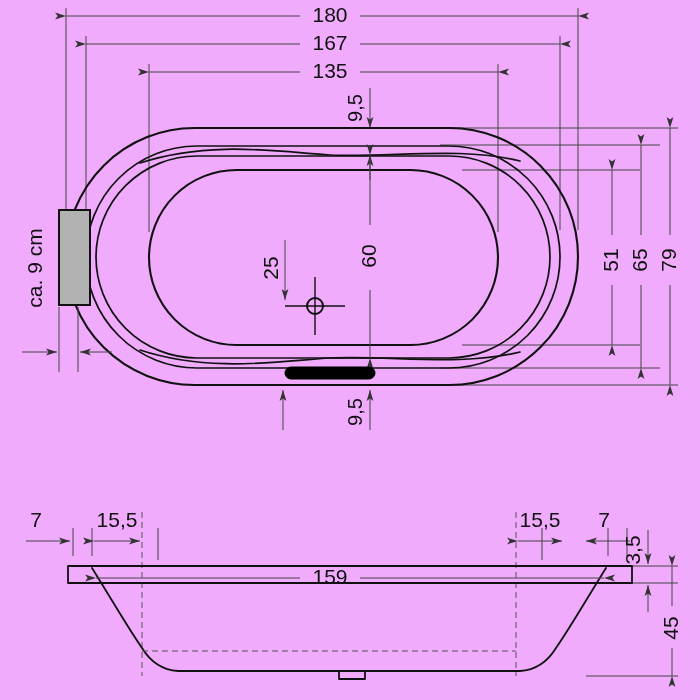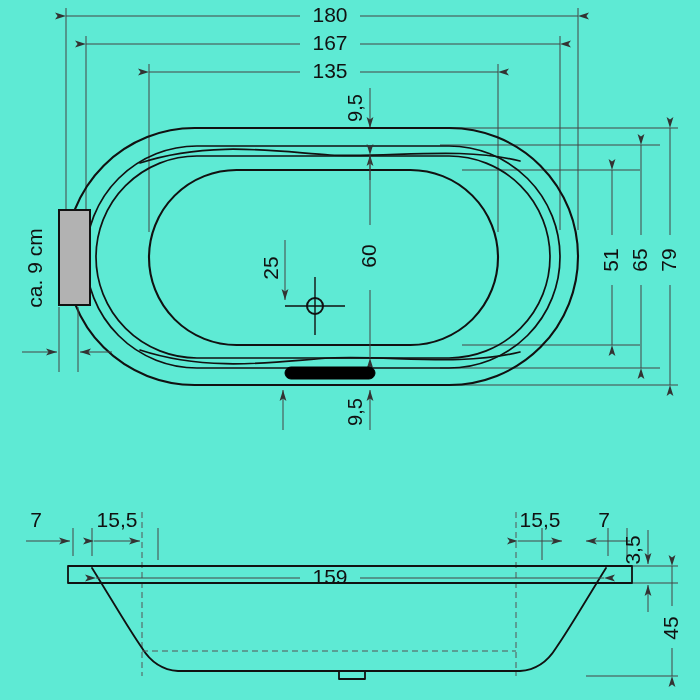--- a/index.html
+++ b/index.html
@@ -10,21 +10,21 @@
   body {
     width: 700px;
     height: 700px;
     font-family: "Liberation Sans", sans-serif;
     overflow: hidden;
   }
   #drawing-root {
     position: relative;
     width: 700px;
     height: 700px;
-    background: #5eead4;
+    background: #f0abfc;
   }
   svg#tech-drawing {
     display: block;
     width: 700px;
     height: 700px;
   }
   .dim-line, .ext-line {
     stroke: #444444;
     stroke-width: 1;
     fill: none;

